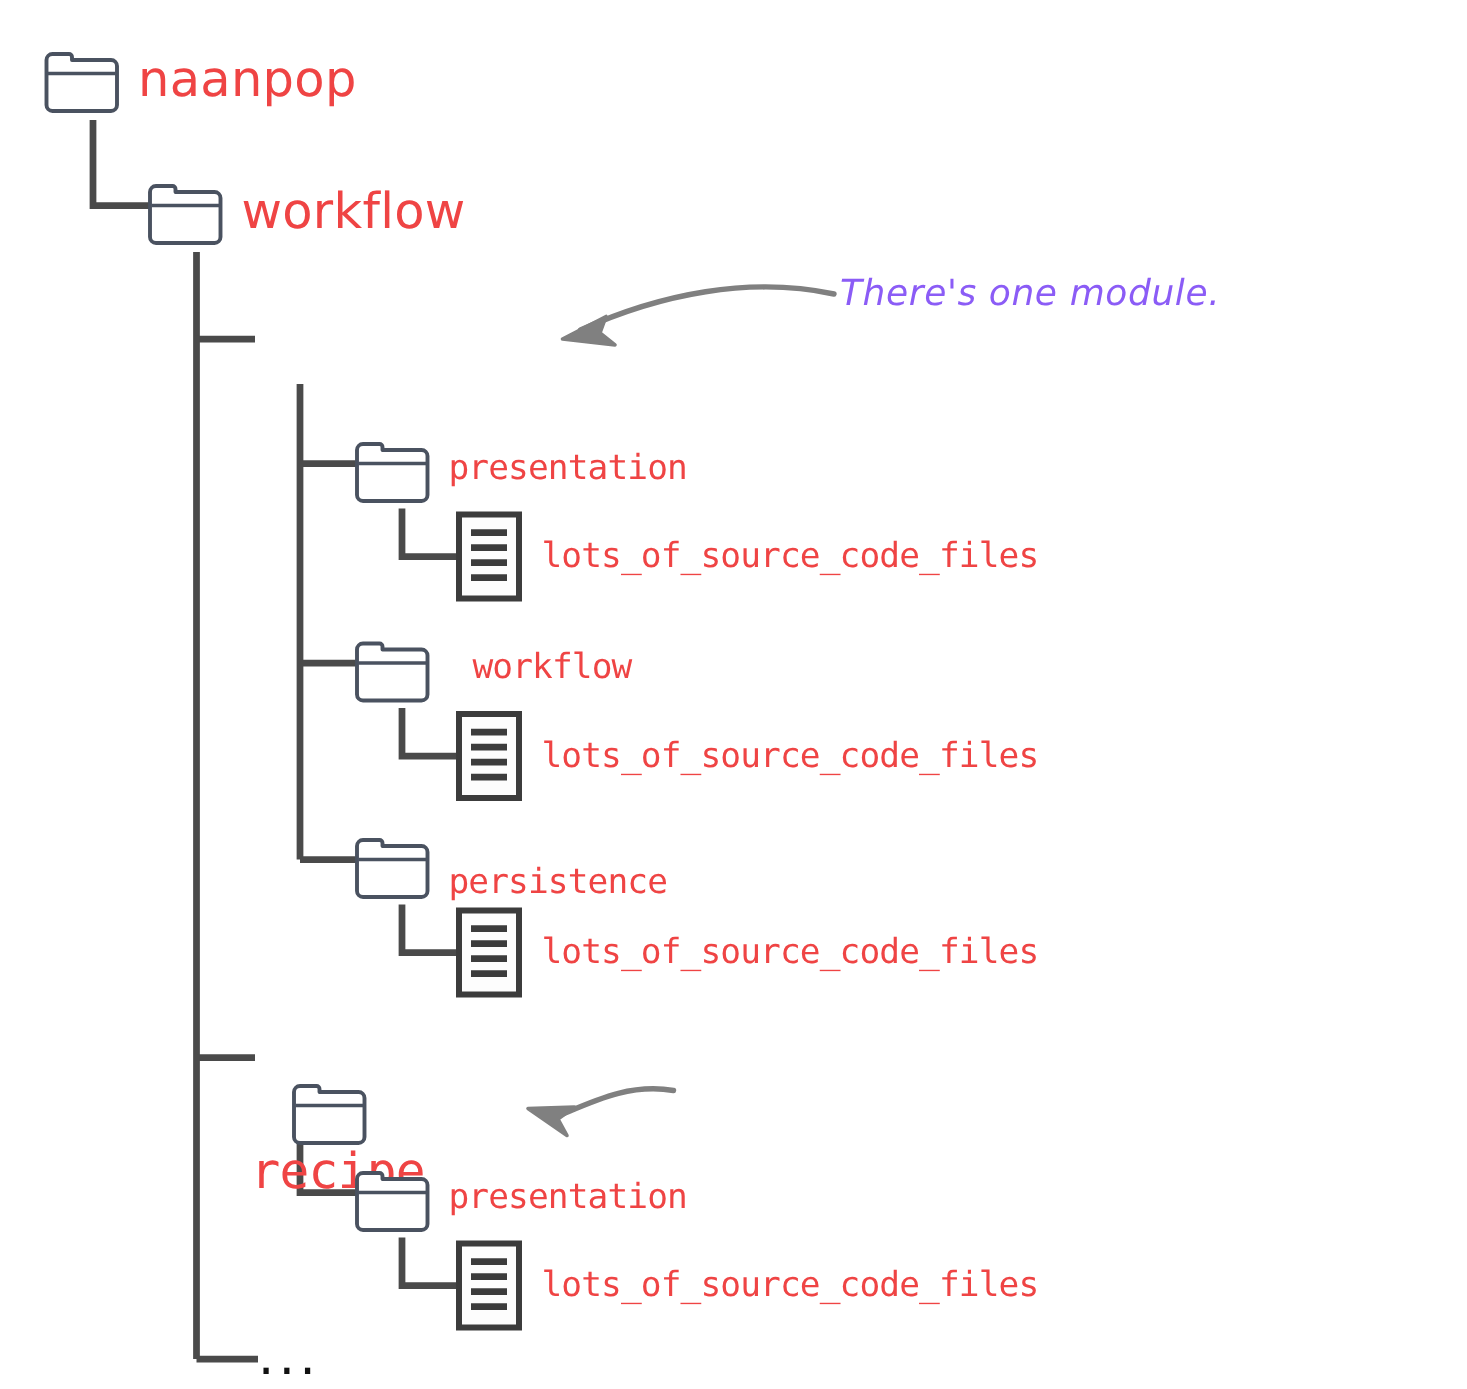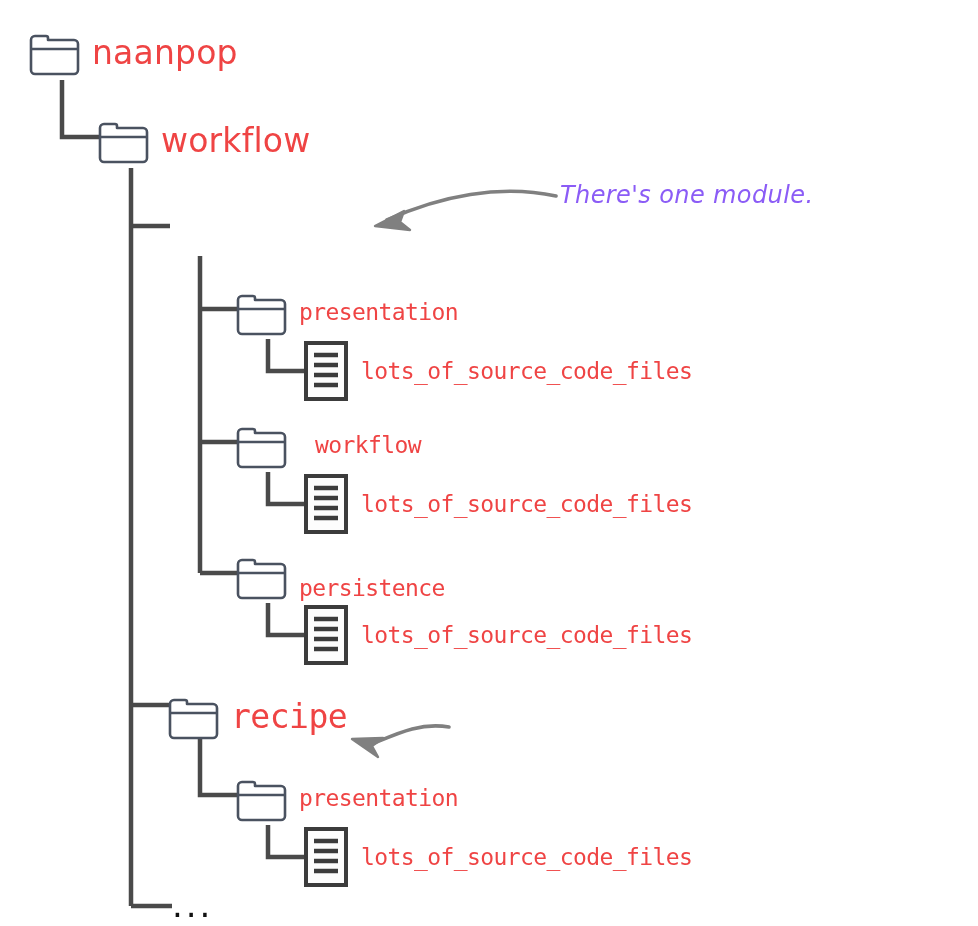--- a/index.html
+++ b/index.html
@@ -234,21 +234,21 @@
           <path d="M11 15 h24"></path>
           <path d="M11 25 h24"></path>
           <path d="M11 35 h24"></path>
           <path d="M11 45 h24"></path>
         </g>
       </svg>
     </span>
     <span class="node-label label-mono-sm">lots_of_source_code_files</span>
   </div>
 
-  <div class="node" style="left:167px; top:692px;">
+  <div class="node" style="left:167px; top:716px;flex-direction:column;">
     <span class="folder-icon">
       <svg width="52" height="48" viewBox="0 0 52 48" xmlns="http://www.w3.org/2000/svg">
         <path d="M3 12 a4 4 0 0 1 4 -4 h11 a2 2 0 0 1 2 2 v2 h26 a4 4 0 0 1 4 4 v26 a4 4 0 0 1 -4 4 h-39 a4 4 0 0 1 -4 -4 z" fill="#ffffff" stroke="#4a5260" stroke-width="2.6" stroke-linejoin="round"></path>
         <path d="M4 21 h45" fill="none" stroke="#4a5260" stroke-width="2.4"></path>
       </svg>
     </span>
     <span class="node-label label-mono">recipe</span>
   </div>
 
   <div class="node" style="left:235px; top:774px;">

